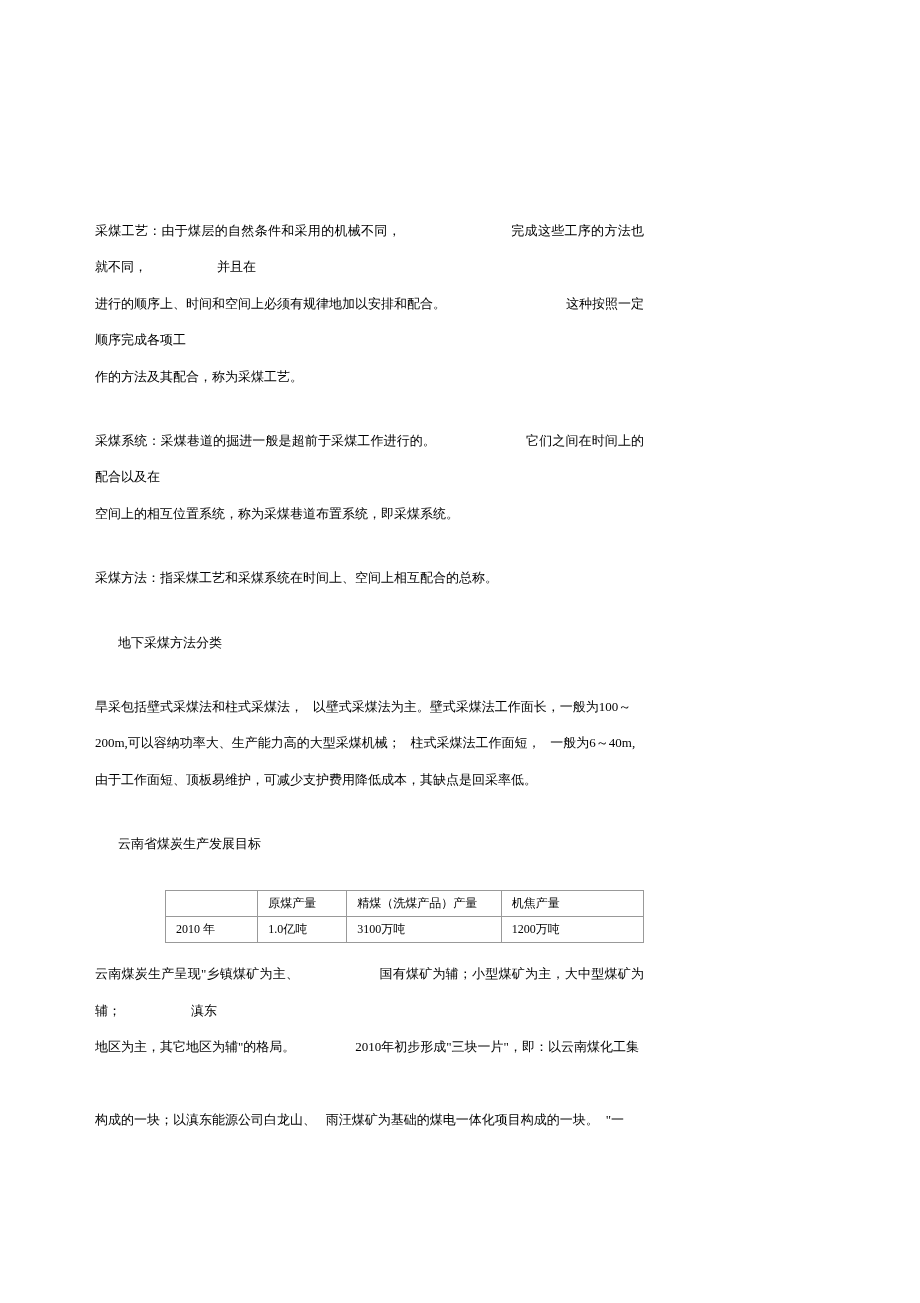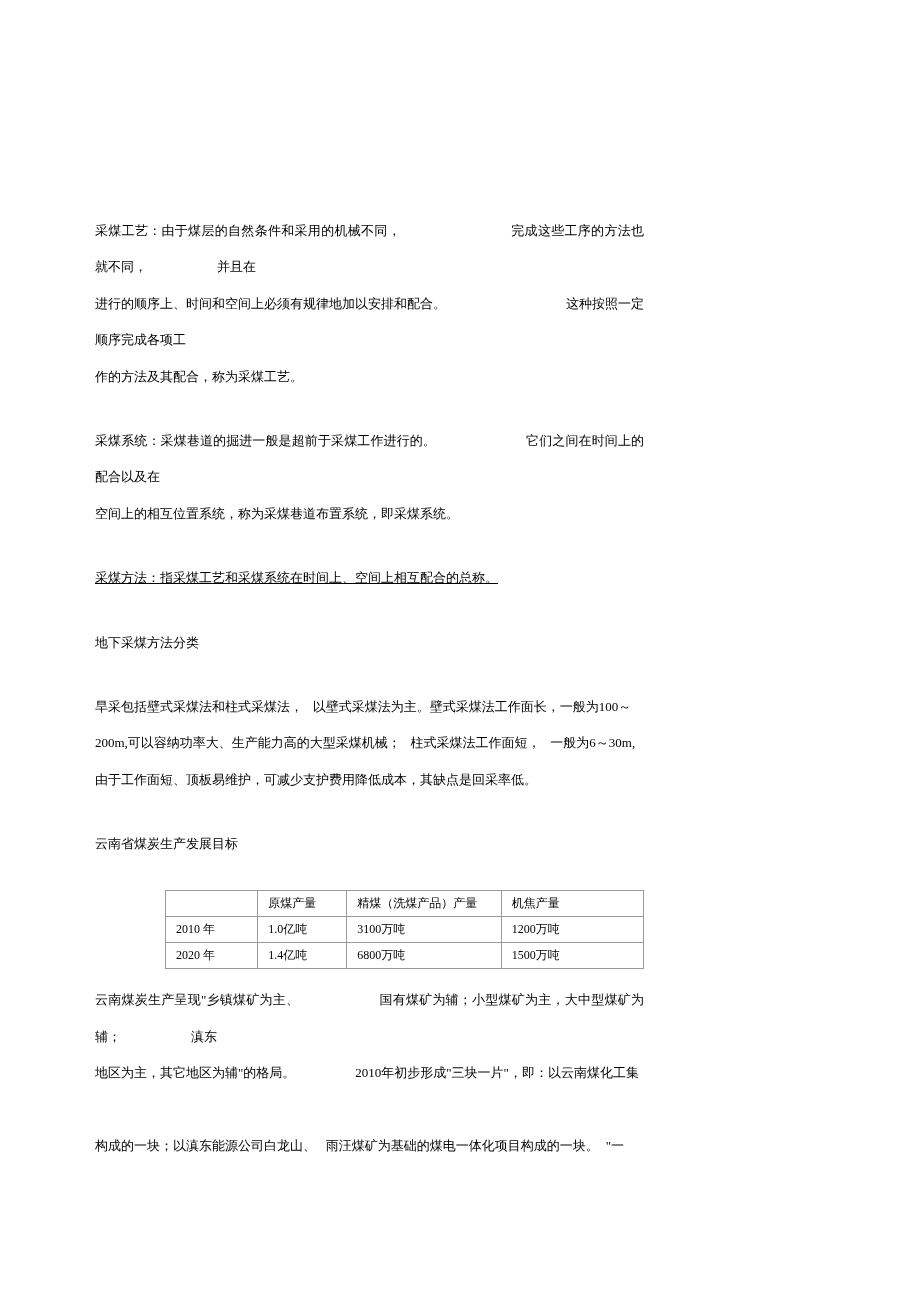--- a/index.html
+++ b/index.html
@@ -21,26 +21,26 @@
     line-height: 2.8;
     margin-bottom: 28px;
     text-align: justify;
     text-justify: inter-ideograph;
     word-spacing: 0.5em;
   }
   .para-tight {
     font-size: 13px;
     line-height: 2.8;
     margin-bottom: 28px;
-    text-decoration: underline;
   }
   .heading {
     font-size: 13px;
     line-height: 2.8;
     margin-bottom: 28px;
+    margin-left: 23px;
   }
   .gap1 { display: inline-block; width: 110px; }
   .gap2 { display: inline-block; width: 70px; }
   .gap3 { display: inline-block; width: 120px; }
   .gap4 { display: inline-block; width: 90px; }
   .gap5 { display: inline-block; width: 110px; }
   .gap6 { display: inline-block; width: 70px; }
   .gap7 { display: inline-block; width: 80px; }
   .gap8 { display: inline-block; width: 70px; }
   .gap9 { display: inline-block; width: 60px; }
@@ -89,21 +89,21 @@
     <span>采煤方法：指采煤工艺和采煤系统在时间上、空间上相互配合的总称。</span>
   </p>
 
   <p class="heading">
     <span>地下采煤方法分类</span>
   </p>
 
 
   <p class="para">
     <span>旱采包括壁式采煤法和柱式采煤法，  以壁式采煤法为主。壁式采煤法工作面长，一般为100～</span><br>
-    <span>200m,可以容纳功率大、生产能力高的大型采煤机械；  柱式采煤法工作面短，  一般为6～30m,</span><br>
+    <span>200m,可以容纳功率大、生产能力高的大型采煤机械；  柱式采煤法工作面短，  一般为6～40m,</span><br>
     <span>由于工作面短、顶板易维护，可减少支护费用降低成本，其缺点是回采率低。</span>
   </p>
 
   <p class="heading">
     <span>云南省煤炭生产发展目标</span>
   </p>
 
   <table class="data-table">
     <tbody>
         <tr>
@@ -111,26 +111,20 @@
       <th class="col2">原煤产量</th>
       <th class="col3">精煤（洗煤产品）产量</th>
       <th class="col4">机焦产量</th>
     </tr>
     <tr>
       <td>2010 年</td>
       <td>1.0亿吨</td>
       <td>3100万吨</td>
       <td>1200万吨</td>
     </tr>
-    <tr>
-      <td>2020 年</td>
-      <td>1.4亿吨</td>
-      <td>6800万吨</td>
-      <td>1500万吨</td>
-    </tr>
   </tbody>
     </table>
 
   <p class="para" style="position:relative;">
     <span>云南煤炭生产呈现"乡镇煤矿为主、</span><span class="gap7"></span><span>国有煤矿为辅；小型煤矿为主，大中型煤矿为辅；</span><span class="gap8"></span><span>滇东</span><br>
     <span>地区为主，其它地区为辅"的格局。</span><span class="gap9"></span><span>2010年初步形成"三块一片"，即：以云南煤化工集</span><br>
     <br>
     <span>构成的一块；以滇东能源公司白龙山、  雨汪煤矿为基础的煤电一体化项目构成的一块。</span>
     <span class="trailing">"一</span>
   </p>

